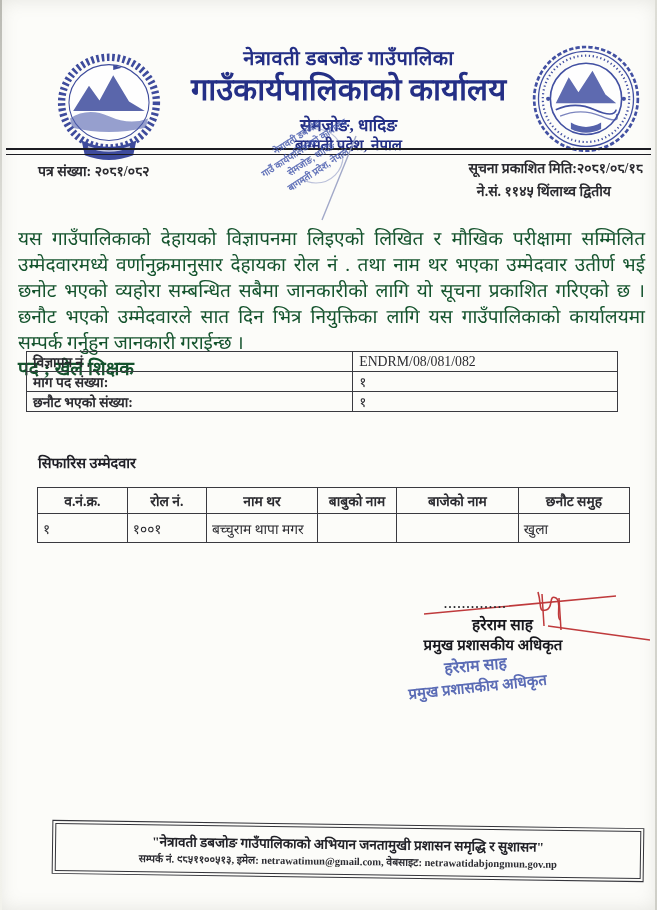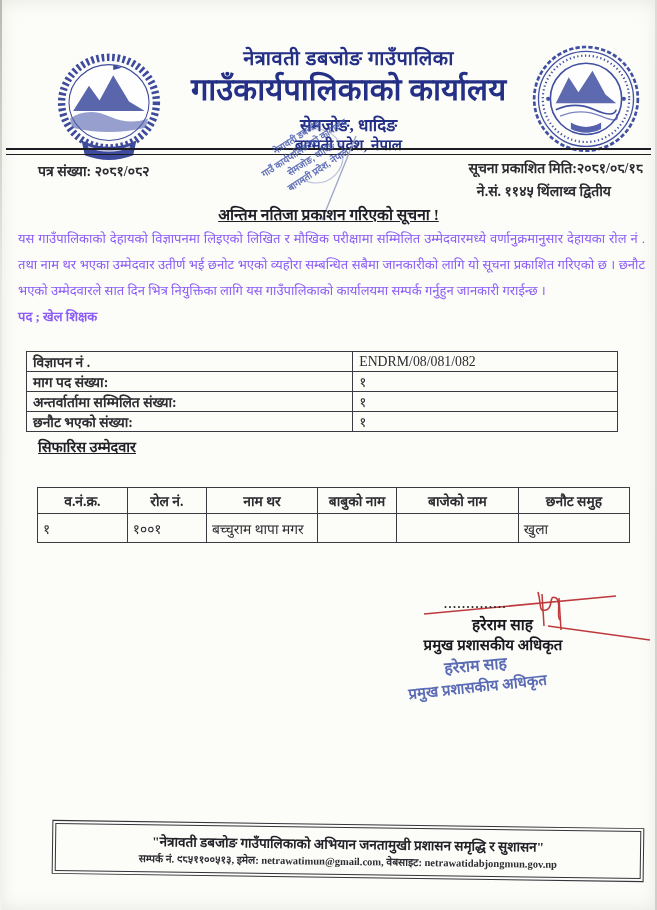--- a/index.html
+++ b/index.html
@@ -34,31 +34,31 @@
   .stamp-head{
     top:128px;left:228px;width:160px;opacity:.8;
     transform:rotate(-33deg);transform-origin:50% 50%;
     color:#3f53aa;text-align:center;font-weight:bold;line-height:13px;
   }
   .stamp-head div{font-size:9.5px;white-space:nowrap;}
   .stamp-slash{top:118px;left:300px;}
 
   
   .title{top:203px;left:0;right:0;font-size:15.5px;font-weight:bold;text-decoration:underline;color:#1e1e26;}
-  .bodyblock{top:226px;left:18px;right:12px;font-size:13px;line-height:26px;text-align:justify;color:#8b5cf6;}
+  .bodyblock{top:226px;left:18px;right:12px;font-size:19px;line-height:26px;text-align:justify;color:#14532d;}
   .bodyblock p{margin:0;}
   .line-pad{margin-top:0;font-weight:600;}
   .line-date{margin-top:0;font-weight:600;}
 
   
   table{border-collapse:collapse;table-layout:fixed;}
   .t1{top:351px;left:26px;width:592px;}
   .t1 td{border:1.4px solid #3a3a40;font-size:13.8px;height:19px;padding:0 6px;vertical-align:middle;overflow:hidden;}
   .t1 td.lbl{width:53%;font-weight:bold;}
-  .t2-head{top:436px;left:38px;font-size:14.5px;font-weight:bold;text-decoration:underline;color:#1f1f26;}
+  .t2-head{top:452px;left:38px;font-size:14.5px;font-weight:bold;color:#1f1f26;}
   .t2{top:487px;left:37px;width:593px;}
   .t2 td,.t2 th{border:1.4px solid #3a3a40;font-size:13.8px;padding:1px 5px;vertical-align:middle;overflow:hidden;}
   .t2 th{height:23px;font-weight:bold;text-align:center;}
   .t2 td{height:26px;text-align:left;}
   .c1{width:15%;} .c2{width:13%;} .c3{width:19%;margin-left:40px;} .c4{width:13%;} .c5{width:21%;} .c6{width:19%;}
 
   
   .sig-svg{top:586px;left:420px;}
   .sig-dots{top:597px;left:444px;font-size:12px;letter-spacing:1.5px;color:#2a2a2e;font-weight:bold;}
   .sig-name{top:613px;left:430px;width:145px;font-size:15.5px;font-weight:bold;color:#17171d;text-align:center;}
@@ -136,38 +136,33 @@
     <div>सेमजोङ, धादिङ</div>
     <div>बागमती प्रदेश, नेपाल</div>
   </div>
   <div class="abs stamp-slash">
     <svg width="60" height="150" viewBox="0 0 60 150">
       <line x1="56" y1="18" x2="22" y2="102" stroke="#8b94bd" stroke-width="1.4" opacity=".8"></line>
       <circle cx="16" cy="38" r="27" fill="none" stroke="#6b78b4" stroke-width="1.2" opacity=".45"></circle>
     </svg>
   </div>
 
-  <div class="abs center title">अन्तिम नतिजा प्रकाशन गरिएको सूचना !</div>
   <div class="abs bodyblock">
     <p>यस गाउँपालिकाको देहायको विज्ञापनमा लिइएको लिखित र मौखिक परीक्षामा सम्मिलित उम्मेदवारमध्ये वर्णानुक्रमानुसार देहायका रोल नं . तथा नाम थर भएका उम्मेदवार उतीर्ण भई छनोट भएको व्यहोरा सम्बन्धित सबैमा जानकारीको लागि यो सूचना प्रकाशित गरिएको छ । छनौट भएको उम्मेदवारले सात दिन भित्र नियुक्तिका लागि यस गाउँपालिकाको कार्यालयमा सम्पर्क गर्नुहुन जानकारी गराईन्छ ।</p>
     <div class="line-pad">पद ; खेल शिक्षक</div>
   </div>
 
   <table class="abs t1">
     <tbody>
       <tr>
         <td class="lbl">विज्ञापन नं .</td>
         <td>ENDRM/08/081/082</td>
       </tr>
       <tr>
         <td class="lbl">माग पद संख्या:</td>
-        <td>१</td>
-      </tr>
-      <tr>
-        <td class="lbl">अन्तर्वार्तामा सम्मिलित संख्या:</td>
         <td>१</td>
       </tr>
       <tr>
         <td class="lbl">छनौट भएको संख्या:</td>
         <td>१</td>
       </tr>
     </tbody>
   </table>
 
   <div class="abs t2-head">सिफारिस उम्मेदवार</div>

